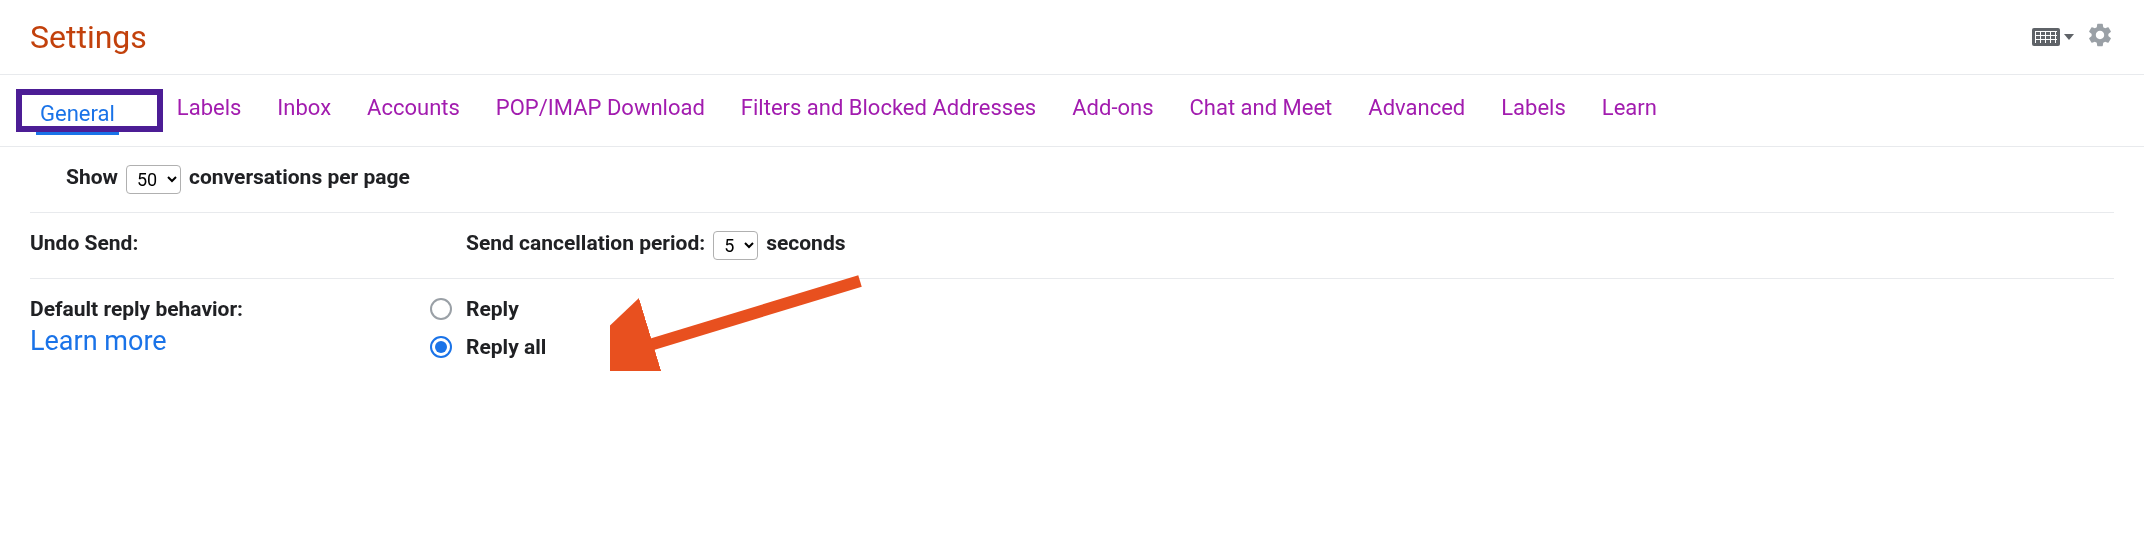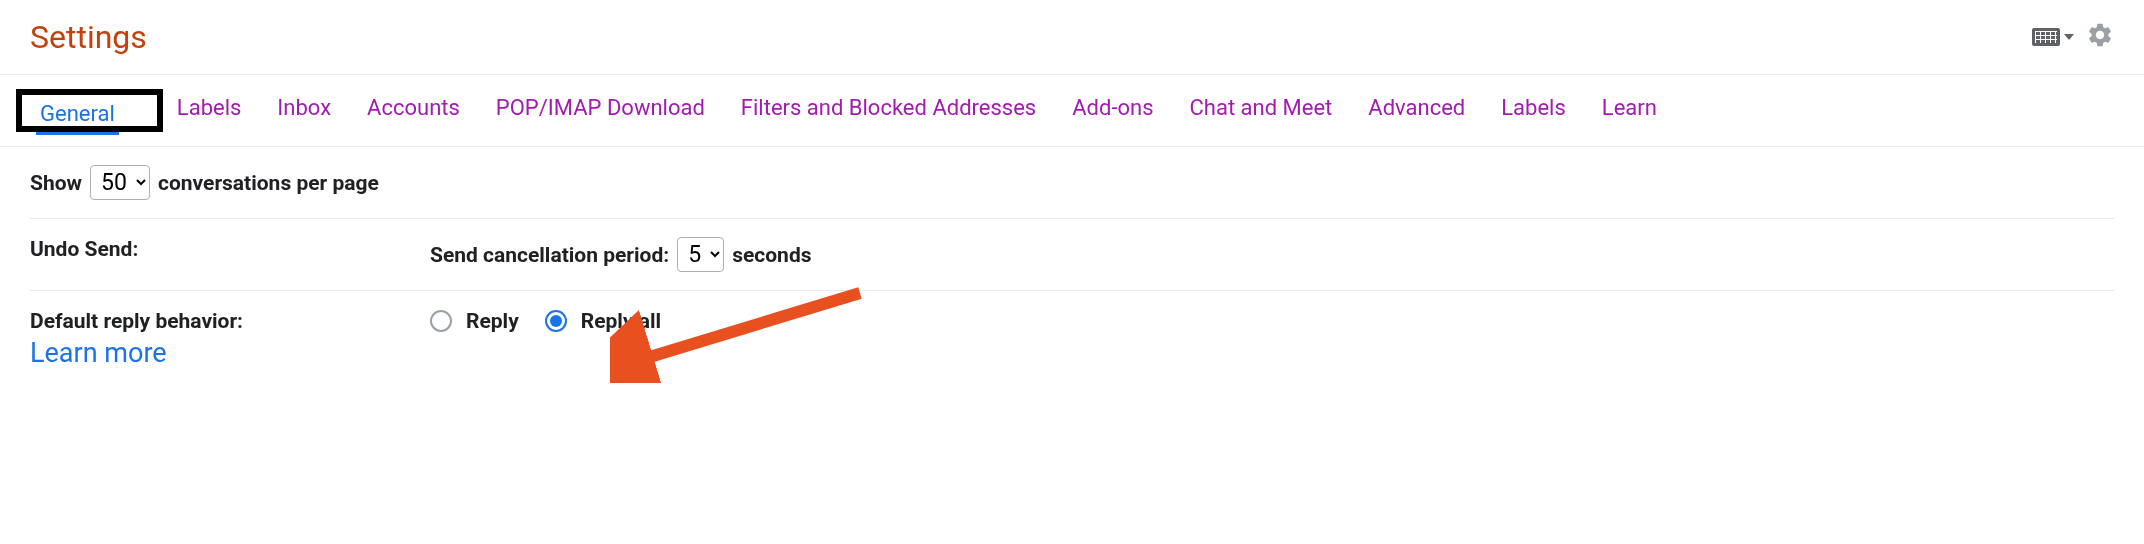--- a/index.html
+++ b/index.html
@@ -77,21 +77,21 @@
       cursor: pointer;
       margin-right: 28px;
       white-space: nowrap;
       padding: 6px 4px;
     }
     .tab.active {
       color: #1a73e8;
       border-bottom: 3px solid #1a73e8;
     }
     .highlight-box {
-      border: 6px solid #000000;
+      border: 6px solid #4c1d95;
       padding: 6px 10px 0 14px;
       margin-left: -14px;
       margin-right: 10px;
     }
     .content {
       padding: 0 30px;
     }
     .row {
       display: flex;
       border-bottom: 1px solid #e8eaed;
@@ -115,35 +115,35 @@
     }
     .row-value {
       display: flex;
       flex-direction: column;
       font-weight: 700;
       font-size: 21px;
       position: relative;
     }
     .row-value.inline {
       flex-direction: row;
-      align-items: center;
       gap: 8px;
+      margin-left: 36px;
     }
     select {
-      font-size: 23px;
+      font-size: 18px;
       padding: 2px 6px;
       border: 1px solid #b0b0b0;
       border-radius: 4px;
       background: #fff;
       font-family: inherit;
     }
     .radio-group {
       display: flex;
-      flex-direction: row;
-      gap: 26px;
+      flex-direction: column;
+      gap: 14px;
     }
     .radio-option {
       display: flex;
       align-items: center;
       gap: 14px;
       cursor: pointer;
     }
     .radio {
       width: 22px;
       height: 22px;

